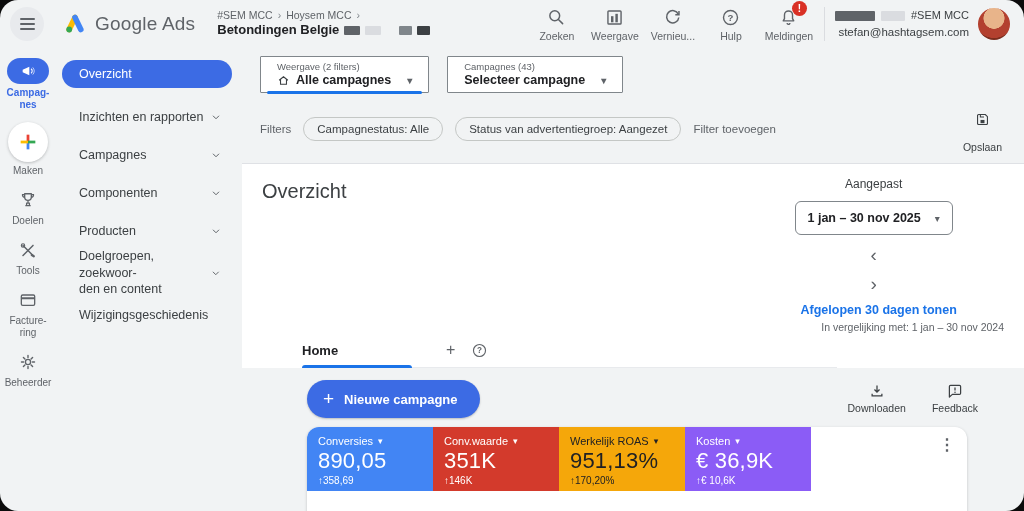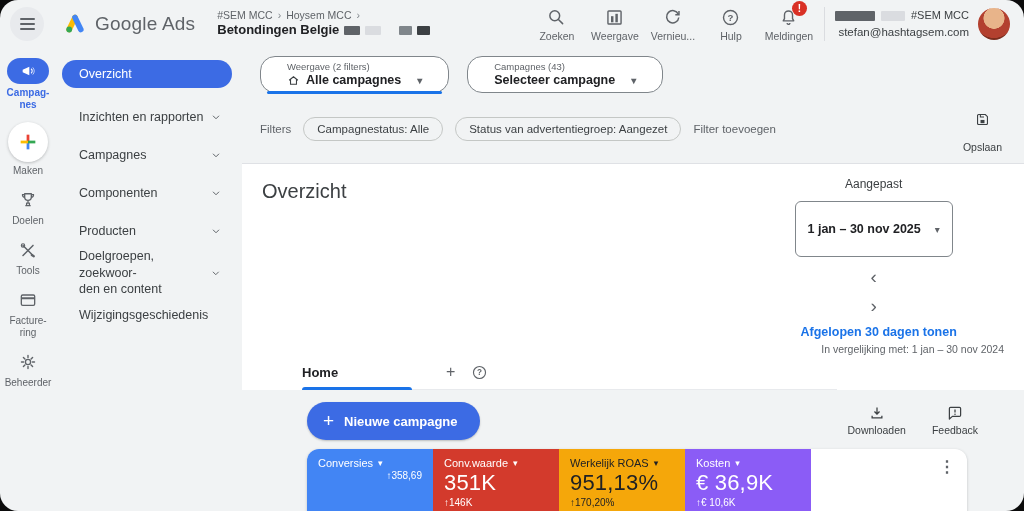--- a/index.html
+++ b/index.html
@@ -56,22 +56,22 @@
   .side-item { height:38px; display:flex; align-items:center; font-size:12.5px; color:#3c4043;
                padding:0 10px 0 17px; cursor:pointer; border-radius:19px; }
   .side-item .chev { margin-left:auto; }
   .side-item.pill { background:#3c6be4; color:#fff; height:28px; margin-bottom:10px; }
   .side-item.twoline { height:46px; }
   .pre { white-space:pre-line; line-height:1.35; }
 
   
   .main { flex:1; display:flex; flex-direction:column; }
   .selects { display:flex; gap:18px; padding:8px 16px 5px 18px; }
-  .selectbox { position:relative; background:#fff; border:1px solid #80868b; border-radius:15px;
-               padding:4px 26px 5px; min-width:128px; cursor:pointer; }
+  .selectbox { position:relative; background:#fff; border:1px solid #80868b; border-radius:1px;
+               padding:4px 16px 5px; min-width:128px; cursor:pointer; }
   .selectbox .slbl { font-size:9.5px; color:#5f6368; margin-bottom:1px; }
   .selectbox .sval { font-size:12.5px; font-weight:bold; color:#202124; display:flex; align-items:center; gap:6px; }
   .selectbox .caret { color:#5f6368; font-size:10px; margin-left:10px; }
   .selectbox.active::after { content:""; position:absolute; left:6px; right:6px; bottom:-2px; height:3px;
                background:#1a73e8; border-radius:2px; }
   .filtersrow { display:flex; align-items:center; gap:12px; padding:7px 16px 10px 18px; }
   .f-label { font-size:11.5px; color:#5f6368; }
   .chip { border:1px solid #c4c7c5; border-radius:14px; padding:5px 13px; font-size:11.5px;
           color:#3c4043; cursor:pointer; white-space:nowrap; }
   .add-filter { font-size:11.5px; color:#5f6368; cursor:pointer; }
@@ -79,21 +79,21 @@
               cursor:pointer; margin-right:6px; margin-top:6px; }
   .save-btn .lbl { font-size:10.5px; color:#3c4043; }
 
   
   .whiteband { background:#fff; border-top:1px solid #dfe1e5; padding:13px 20px 0; }
   .ov-head { display:flex; align-items:flex-start; }
   .ov-title { font-size:20px; font-weight:normal; color:#3c4043; margin-top:3px; }
   .date-wrap { margin-left:auto; }
   .date-row { display:flex; align-items:center; gap:10px;flex-direction:column; }
   .date-label { font-size:12px; color:#3c4043; }
-  .datebox { border:1px solid #80868b; border-radius:6px; padding:20px 12px; display:flex;
+  .datebox { border:1px solid #80868b; border-radius:6px; padding:9px 12px; display:flex;
              align-items:center; gap:14px; font-size:12.5px; font-weight:bold; color:#202124;
              background:#fff; cursor:pointer; }
   .datebox .caret { font-size:10px; color:#5f6368; font-weight:normal; }
   .nav-arrow { font-size:19px; color:#5f6368; cursor:pointer; padding:0 5px; line-height:1; }
   .link { font-size:12.5px; font-weight:bold; color:#1a73e8; cursor:pointer; margin-left:10px; white-space:nowrap; }
   .compare { font-size:10.5px; color:#5f6368; margin:4px 0 0 78px; }
   .tabsrow { display:flex; align-items:center; margin:0 0 0 40px; width:535px;
              border-bottom:1px solid #e8eaed; }
   .tab { width:110px; text-align:left; padding:10px 0 9px; font-size:13px; color:#202124;
          font-weight:bold; position:relative; cursor:pointer; }
@@ -429,25 +429,26 @@
               </svg>
               <span class="lbl">Feedback</span>
             </div>
           </div>
         </div>
 
         <div class="card">
           <span class="kebab">⋮</span>
 
           <div class="scores">
-            <div class="score" style="background: rgb(66, 133, 244); color: rgb(255, 255, 255); text-align: right;">
+            <div class="score" style="background: rgb(66, 133, 244); color: rgb(255, 255, 255);">
               <div class="s-label">
                   <span>Conversies</span>
                   <span class="s-caret">▾</span>
                 </div>
+              <div class="s-value">890,05</div>
               <div class="s-delta">↑358,69</div>
             </div>
             <div class="score" style="background: rgb(211, 58, 44); color: rgb(255, 255, 255);">
               <div class="s-label">
                   <span>Conv.waarde</span>
                   <span class="s-caret">▾</span>
                 </div>
               <div class="s-value">351K</div>
               <div class="s-delta">↑146K</div>
             </div>

